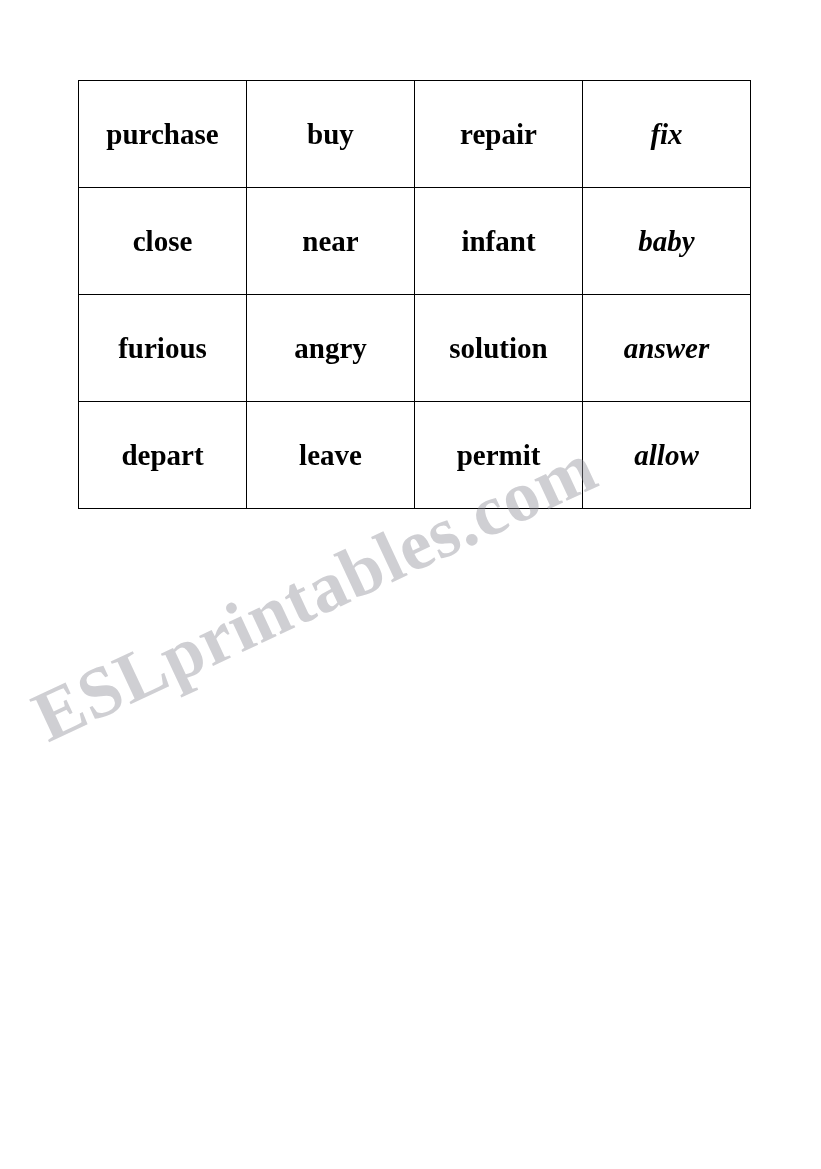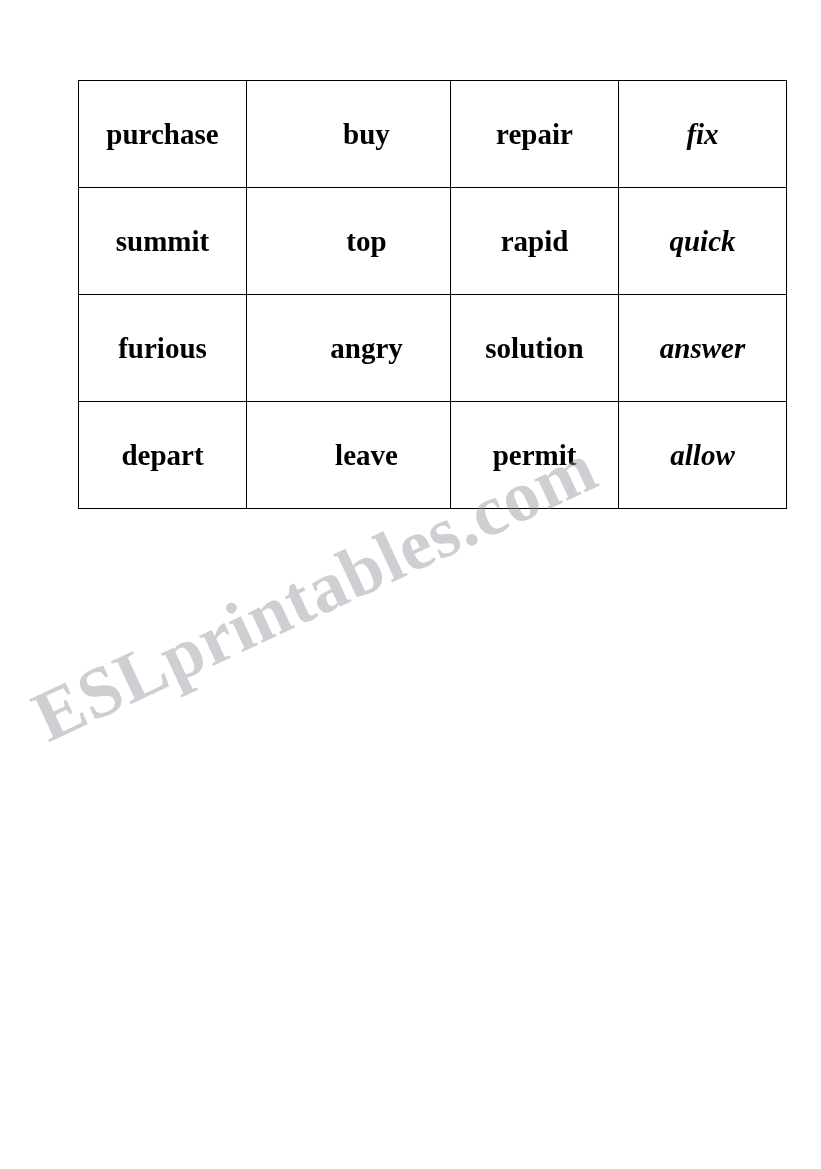--- a/index.html
+++ b/index.html
@@ -37,21 +37,21 @@
     height: 106px;
     text-align: center;
     vertical-align: middle;
     font-family: "Liberation Serif", serif;
     font-size: 29px;
     font-weight: bold;
     color: #000000;
     padding: 0;
   }
   table.word-table td.col-0 { width: 167px; }
-  table.word-table td.col-1 { width: 167px; padding-left: 36px; }
+  table.word-table td.col-1 { width: 167px; }
   table.word-table td.col-2 { width: 167px; }
   table.word-table td.col-3 { width: 167px; font-style: italic; }
 
   .watermark {
     position: absolute;
     left: 38px;
     top: 560px;
     width: 760px;
     height: 340px;
     pointer-events: none;
@@ -80,24 +80,24 @@
   <div class="table-wrap">
     <table class="word-table">
       <tbody>
         <tr>
           <td class="col-0">purchase</td>
           <td class="col-1">buy</td>
           <td class="col-2">repair</td>
           <td class="col-3">fix</td>
         </tr>
         <tr>
-          <td class="col-0">summit</td>
-          <td class="col-1">top</td>
-          <td class="col-2">rapid</td>
-          <td class="col-3">quick</td>
+          <td class="col-0">close</td>
+          <td class="col-1">near</td>
+          <td class="col-2">infant</td>
+          <td class="col-3">baby</td>
         </tr>
         <tr>
           <td class="col-0">furious</td>
           <td class="col-1">angry</td>
           <td class="col-2">solution</td>
           <td class="col-3">answer</td>
         </tr>
         <tr>
           <td class="col-0">depart</td>
           <td class="col-1">leave</td>

